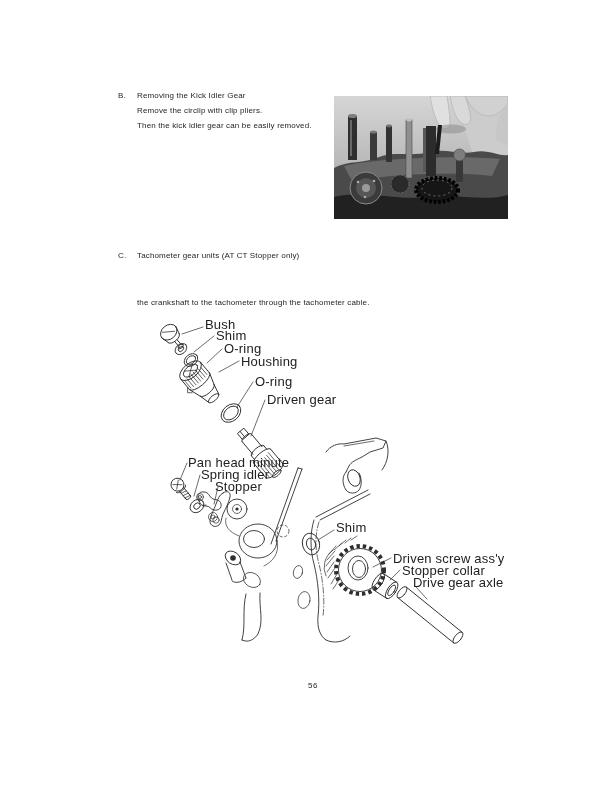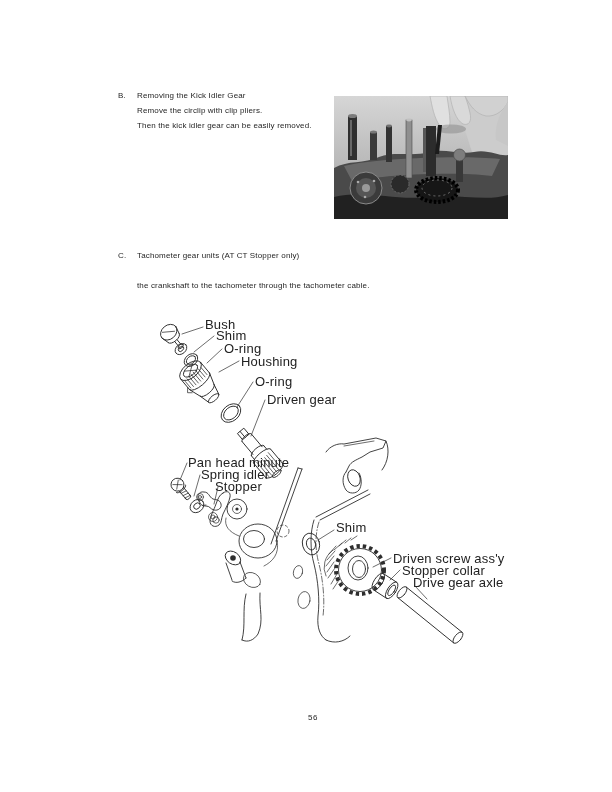--- a/index.html
+++ b/index.html
@@ -6,21 +6,21 @@
   .page{
     position:relative;width:612px;height:792px;background:#ffffff;
     font-family:"Liberation Sans",sans-serif;color:#1f1f1f;overflow:hidden;
   }
   .tl{position:absolute;font-size:8px;line-height:10px;letter-spacing:.15px;white-space:pre;}
   .just{width:382px;white-space:normal;text-align:justify;text-align-last:justify;}
   .photo{position:absolute;left:334px;top:96px;width:174px;height:123px;}
   .diagram{position:absolute;left:130px;top:310px;width:360px;height:358px;}
   .diagram svg{position:absolute;left:0;top:0;}
   .dl{position:absolute;font-size:13px;line-height:9px;letter-spacing:.2px;white-space:pre;color:#222;}
-  .pagenum{position:absolute;left:308px;top:681px;font-size:8px;letter-spacing:.5px;margin-top:32px;}
+  .pagenum{position:absolute;left:308px;top:681px;font-size:8px;letter-spacing:.5px;}
   .ln{fill:none;stroke:#2e2e2e;stroke-width:.9;stroke-linecap:round;stroke-linejoin:round;}
   .lnthin{fill:none;stroke:#2e2e2e;stroke-width:.7;stroke-linecap:round;}
 </style>
 </head>
 <body>
 
 <div class="page">
 
   <span class="tl" style="left:118px;top:91px">B.</span>
   <span class="tl" style="left:137px;top:91px">Removing the Kick Idler Gear</span>
@@ -73,21 +73,21 @@
       <path d="M116,0 C118,12 122,24 129,28 C135,30 138,25 136,17 C134,8 132,3 131,0 Z" fill="#d9d9d9" stroke="#b2b2b2" stroke-width=".7"></path>
       <path d="M131,0 C136,10 142,18 152,20 C162,21 170,14 174,6 L174,0 Z" fill="#d1d1d1" stroke="#b2b2b2" stroke-width=".7"></path>
       <path d="M174,6 C166,16 160,30 162,44 L174,50 Z" fill="#c7c7c7"></path>
       <ellipse cx="117" cy="33" rx="15" ry="4.5" fill="#868686" opacity=".5"></ellipse>
       <path d="M104,29 L101,58 L105,58 L108,29 Z" fill="#1c1c1c"></path>
     </svg>
   </div>
 
   <span class="tl" style="left:118px;top:251px">C.</span>
   <span class="tl" style="left:137px;top:251px">Tachometer gear units (AT CT Stopper only)</span>
-  <span class="tl" style="left:137px;top:281px">the crankshaft to the tachometer through the tachometer cable.</span>
+  <span class="tl" style="left:137px;top:298px">the crankshaft to the tachometer through the tachometer cable.</span>
 
   <div class="diagram">
     <svg width="360" height="358" viewBox="0 0 360 358">
 
       <g>
         <path class="lnthin" d="M73,17 L52,24"></path>
         <path class="lnthin" d="M84,26 L64,42"></path>
         <path class="lnthin" d="M92,39 L77,53"></path>
         <path class="lnthin" d="M109,51 L89,62"></path>
         <path class="lnthin" d="M123,72 L107,97"></path>

